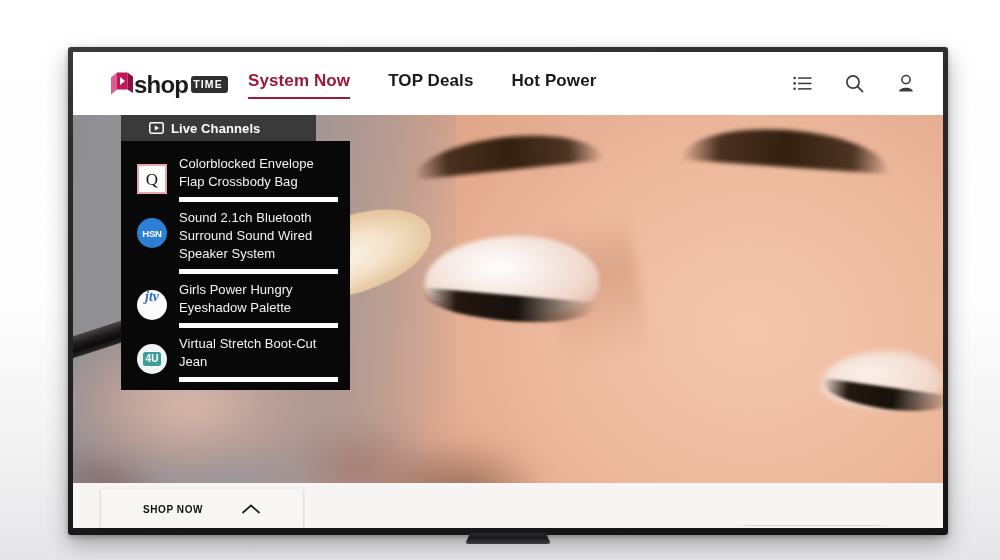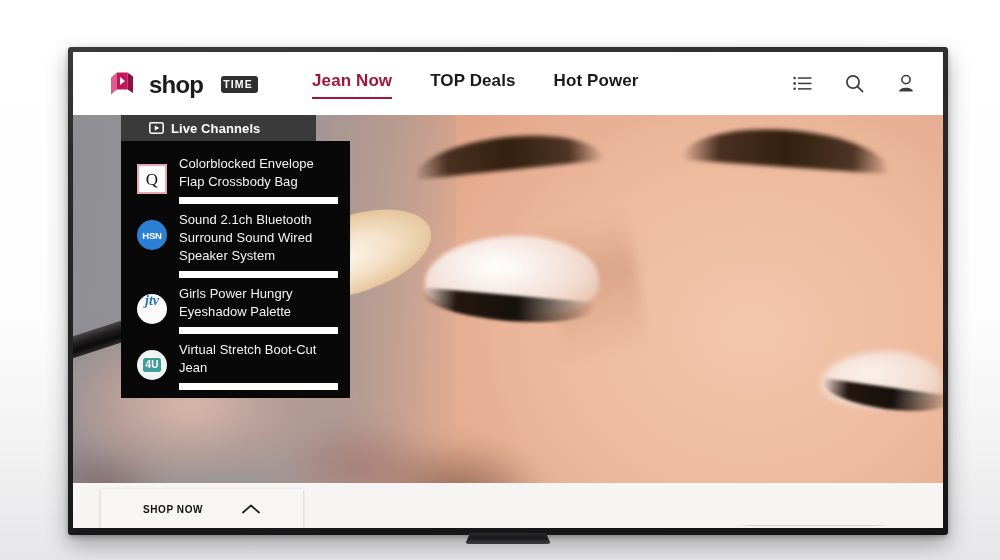--- a/index.html
+++ b/index.html
@@ -62,22 +62,22 @@
     display: flex;
     align-items: center;
     padding: 0 26px 0 37px;
     z-index: 40;
   }
 
   
   #brand-logo {
     display: flex;
     align-items: center;
-    gap: 15px;
-    margin-right: 54px;
+    gap: 0;
+    margin-right: 20px;
   }
   #logo-bag-icon { width: 24px; height: 25px; display: block; }
   #logo-wordmark {
     font-size: 24px;
     font-weight: 700;
     letter-spacing: -0.8px;
     color: #1b1b1b;
     line-height: 1;
     position: relative;
     top: 1px;
@@ -338,21 +338,21 @@
     flex: 0 0 34px;
     margin-top: 8px;
     display: flex;
     align-items: center;
     justify-content: center;
   }
   .channel-text-wrap {
     flex: 1;
     margin-left: 10px;
     padding-bottom: 7px;
-    border-bottom: 7px solid #ffffff;
+    border-bottom: 5px solid #ffffff;
   }
   .channel-title {
     color: #f4f4f4;
     font-size: 13px;
     line-height: 15.6px;
     font-weight: 400;
     letter-spacing: 0.05px;
   }
 
   
@@ -449,21 +449,21 @@
             <path d="M1 6.5 L7 1.5 L7 18.5 L1 23.5 Z" fill="#e05c8e"></path>
             <path d="M7 1.5 L17.5 1.5 L17.5 18.5 L7 18.5 Z" fill="#c2185b"></path>
             <path d="M17.5 1.5 L23 5.5 L23 22 L17.5 18.5 Z" fill="#8e1143"></path>
             <path d="M10 6 L15 10 L10 14 Z" fill="#ffffff"></path>
           </svg>
           <span id="logo-wordmark">shop</span>
           <span id="logo-time-badge">TIME</span>
         </div>
 
         <nav id="main-nav">
-          <span class="nav-item active">Jean Now</span>
+          <span class="nav-item active">System Now</span>
           <span class="nav-item">TOP Deals</span>
           <span class="nav-item">Hot Power</span>
         </nav>
 
         <div id="header-actions">
           <span class="header-icon-btn">
             <svg width="19" height="15" viewBox="0 0 19 15" xmlns="http://www.w3.org/2000/svg">
               <circle cx="1.6" cy="2" r="1.3" fill="#3c3c3c"></circle>
               <rect x="5" y="1.3" width="13.5" height="1.5" fill="#3c3c3c"></rect>
               <circle cx="1.6" cy="7.4" r="1.3" fill="#3c3c3c"></circle>

